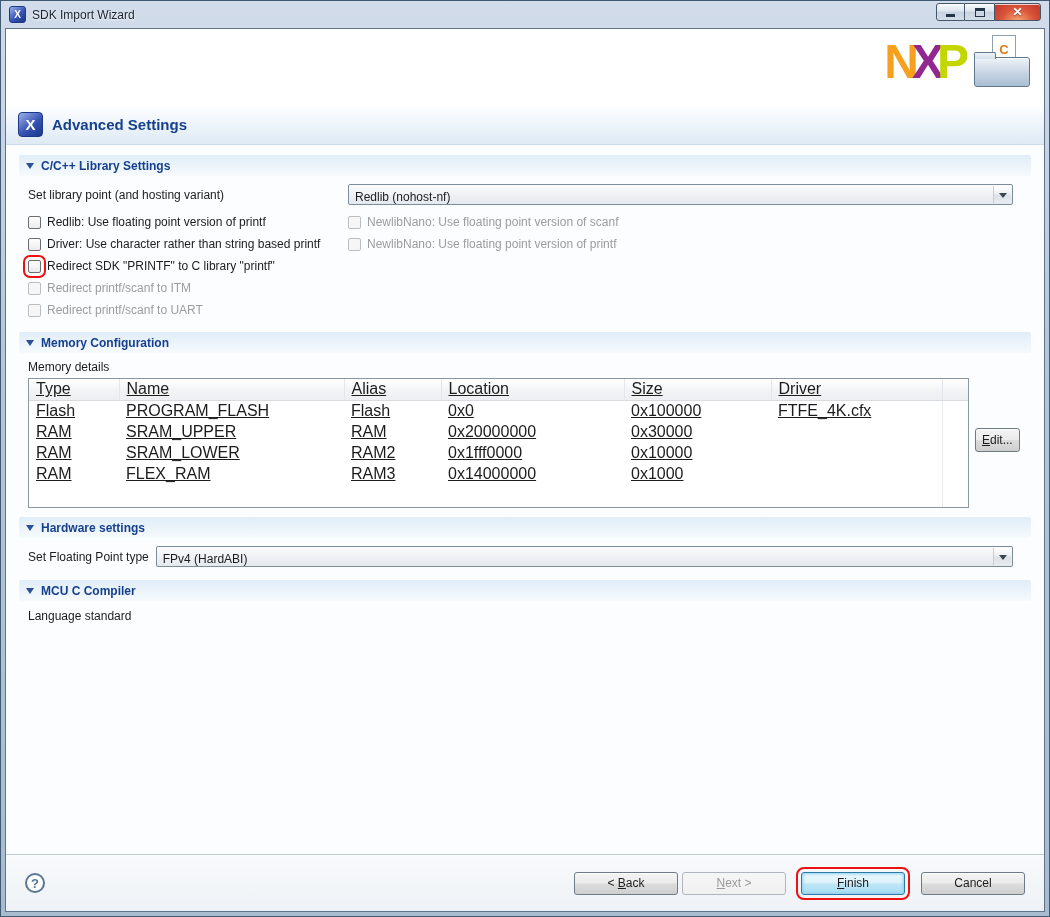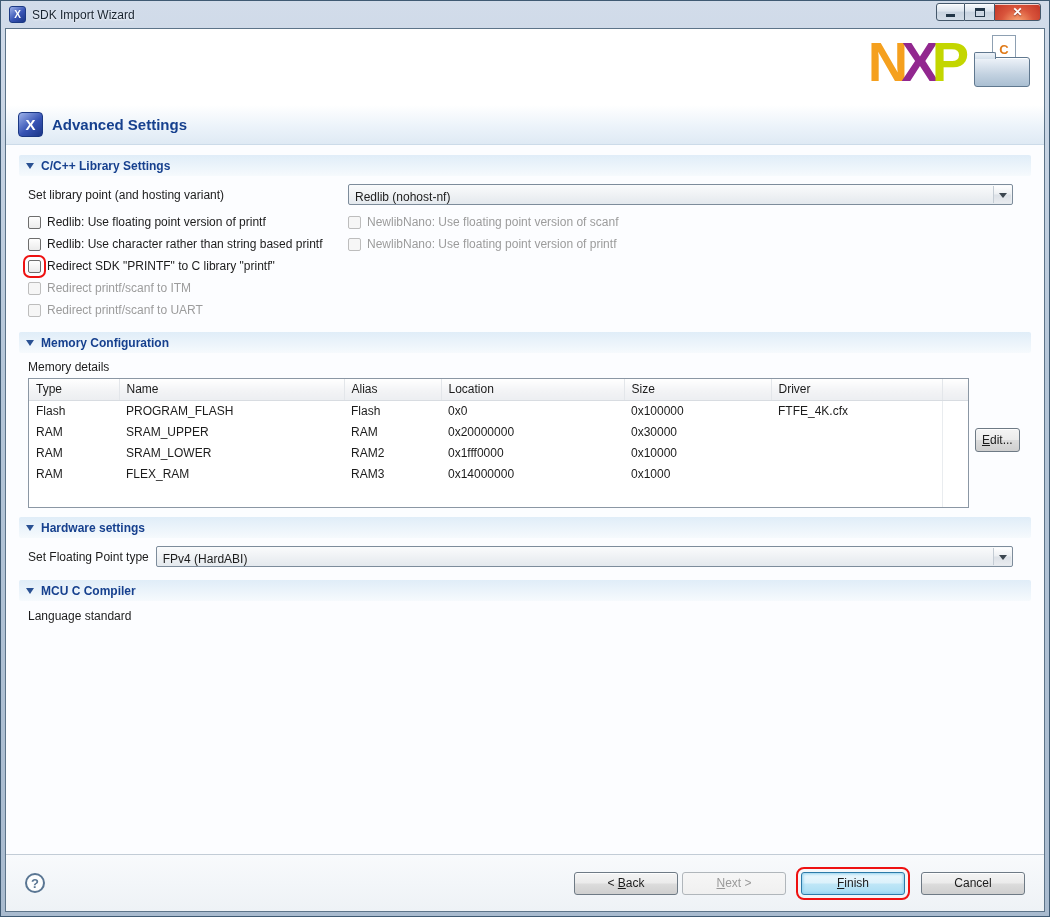--- a/index.html
+++ b/index.html
@@ -25,21 +25,21 @@
     background:radial-gradient(circle at 50% 130%, #f7c2a0 0%, #ee8a5f 25%, #d9553c 55%, #c13425 100%); }
   .glyph-min { width:9px; height:3px; background:#223648; margin-top:7px; }
   .glyph-max { width:10px; height:9px; border:1px solid #223648; border-top-width:3px; }
   .glyph-close { font-size:12px; font-weight:bold; line-height:1; text-shadow:0 1px 1px rgba(90,20,10,.6); }
 
   
   .dialog-body { flex:1; background:#fcfdfe; border:1px solid #5d7489; display:flex; flex-direction:column; overflow:hidden; }
 
   .white-header { height:76px; background:#fff; position:relative; flex:none; }
   .brand { position:absolute; top:6px; right:12px; display:flex; align-items:flex-start; }
-  .nxp { font-weight:bold; font-size:56px; line-height:54px; letter-spacing:-7px; }
+  .nxp { font-weight:bold; font-size:48px; line-height:54px; letter-spacing:-7px; }
   .brand-n { color:#F5A01E; } .brand-x { color:#92278F; } .brand-p { color:#C3D600; }
   .cfile { position:relative; width:58px; height:54px; margin-left:12px; }
   .cfile .doc { position:absolute; left:18px; top:0; width:24px; height:28px; background:#fff; border:1px solid #8ea0b2;
     display:flex; align-items:center; justify-content:center; font-weight:bold; color:#e07a18; font-size:13px; }
   .cfile .folder { position:absolute; left:0; bottom:2px; width:56px; height:30px;
     background:linear-gradient(#eef3f9,#c2d1e0 60%,#aabfd2); border:1px solid #60788f; border-radius:2px 3px 3px 3px;
     box-shadow:inset 0 1px 0 #fff; }
   .cfile .folder::before { content:""; position:absolute; left:-1px; top:-6px; width:20px; height:6px;
     background:linear-gradient(#eef3f9,#d4e0eb); border:1px solid #60788f; border-bottom:none; border-radius:2px 2px 0 0; }
 
@@ -77,21 +77,21 @@
   .cb-row { display:flex; align-items:center; gap:6px; height:22px; }
   .checkbox { width:13px; height:13px; flex:none; border:1px solid #6d6d6d; border-radius:2px;
     background:linear-gradient(#fefefe,#ebebeb); }
   .checkbox.disabled { border-color:#bdbdbd; background:#f6f6f6; }
   .cb-label.disabled { color:#9c9c9c; }
   .hl-red { outline:2px solid #EE1111; outline-offset:3px; }
 
   .memory-label { margin:7px 9px 4px; }
   .memory-row { display:flex; align-items:flex-start; margin:0 0 2px 9px; }
   .table-wrap { width:941px; height:130px; border:1px solid #8b97a4; background:#fff; flex:none; }
-  table { border-collapse:collapse; table-layout:fixed; width:100%; height:100%; font-size:12px; }
+  table { border-collapse:collapse; table-layout:fixed; width:100%; height:100%; font-size:16px;text-decoration:underline; }
   th { height:21px; font-weight:normal; text-align:left; padding:0 7px; color:#1c1c1c;
     background:linear-gradient(#ffffff,#f2f3f5 60%,#eceef1); border-bottom:1px solid #d8dce1; border-right:1px solid #e3e6ea; }
   th:last-child { border-right:none; }
   td { height:21px; padding:0 7px; white-space:nowrap; overflow:hidden; }
   td.lastcol { border-left:1px solid #e9ecef; }
   tr.filler td { height:auto; }
   .edit-wrap { margin-left:6px; margin-top:50px; }
 
   .inline-row { display:flex; align-items:center; margin:8px 9px 6px; }
   .inline-label { min-width:112px; flex:none; margin-right:7px; }
@@ -176,21 +176,21 @@
       </div>
 
       <div class="cb-grid">
         <div class="cb-col left">
           <div class="cb-row">
             <span class="checkbox"></span>
             <span class="cb-label">Redlib: Use floating point version of printf</span>
           </div>
           <div class="cb-row">
             <span class="checkbox"></span>
-            <span class="cb-label">Redlib: Use character rather than string based printf</span>
+            <span class="cb-label">Driver: Use character rather than string based printf</span>
           </div>
           <div class="cb-row">
             <span class="checkbox hl-red"></span>
             <span class="cb-label">Redirect SDK "PRINTF" to C library "printf"</span>
           </div>
           <div class="cb-row">
             <span class="checkbox disabled"></span>
             <span class="cb-label disabled">Redirect printf/scanf to ITM</span>
           </div>
           <div class="cb-row">

